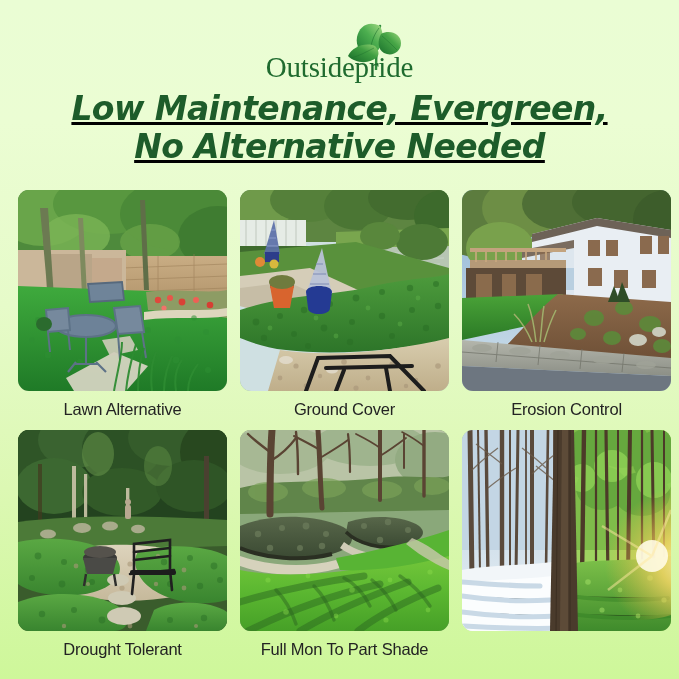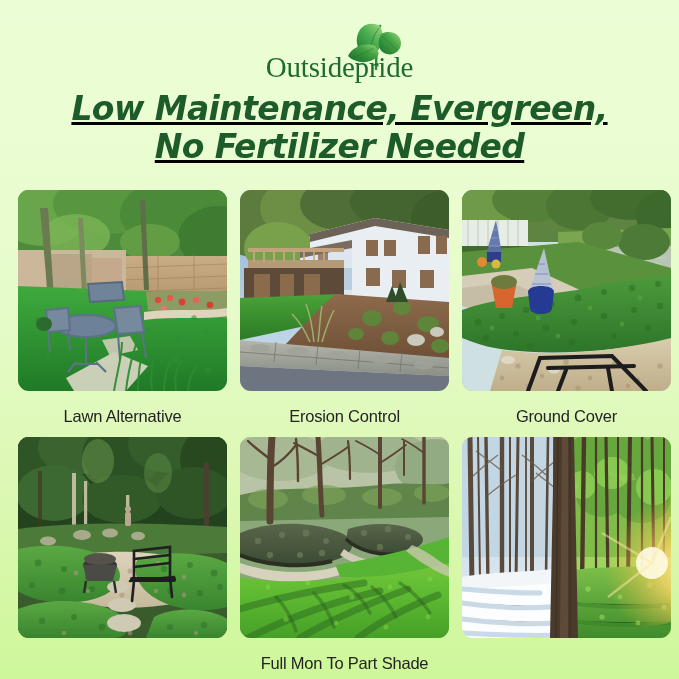--- a/index.html
+++ b/index.html
@@ -82,21 +82,21 @@
     height: 201px;
     border-radius: 11px;
     overflow: hidden;
     position: relative;
     background: #9dbf7a;
   }
 
   .tile svg { display: block; width: 209px; height: 201px; }
 
   .caption {
-    margin-top: 15px;
+    margin-top: 8px;
     text-align: center;
     font-size: 16.5px;
     color: #232323;
     letter-spacing: -0.2px;
     line-height: 1.3;
     white-space: nowrap;
   }
 </style>
 </head>
 <body>
@@ -132,21 +132,21 @@
       <path d="M54 24 C60 29 65 34 69 38" stroke="#1c6f2d" stroke-width="0.9" fill="none" opacity="0.5"></path>
 
       <path d="M47 34 C37 30 24 35 20 44 C28 52 42 52 49 45 C52 42 50 37 47 34 Z" fill="url(#lg3)"></path>
       <path d="M46 36 C38 40 31 44 23 46" stroke="#1c6f2d" stroke-width="0.9" fill="none" opacity="0.5"></path>
     </svg>
     <div class="logo-text">Outsidepride</div>
   </div>
 
   <div class="headline">
     <div>Low Maintenance, Evergreen,</div>
-    <div>No Fertilizer Needed</div>
+    <div>No Alternative Needed</div>
   </div>
 </div>
 
 <div class="grid">
 
   <div class="cell">
     <div class="tile">
       <svg viewBox="0 0 209 201" preserveAspectRatio="none">
         <defs>
           <linearGradient id="t1sky" x1="0" y1="0" x2="0" y2="1">
@@ -249,137 +249,20 @@
           <path d="M108 201 C110 180 114 168 118 154"></path>
           <path d="M120 201 C120 182 122 170 126 158"></path>
           <path d="M134 201 C132 184 134 172 138 162"></path>
           <path d="M146 201 C146 186 150 176 154 166"></path>
           <path d="M158 201 C156 188 158 178 164 170"></path>
           <path d="M170 201 C170 190 174 182 180 174"></path>
         </g>
       </svg>
     </div>
     <div class="caption">Lawn Alternative</div>
-  </div>
-
-  <div class="cell">
-    <div class="tile">
-      <svg viewBox="0 0 209 201" preserveAspectRatio="none">
-        <defs>
-          <linearGradient id="t2sky" x1="0" y1="0" x2="0" y2="1">
-            <stop offset="0" stop-color="#8fb4d6"></stop>
-              <stop offset="1" stop-color="#cfe0ea"></stop>
-          </linearGradient>
-          <linearGradient id="t2lawn" x1="0" y1="0" x2="0" y2="1">
-            <stop offset="0" stop-color="#4aa338"></stop>
-              <stop offset="1" stop-color="#2b7a26"></stop>
-          </linearGradient>
-          <linearGradient id="t2mulch" x1="0" y1="0" x2="0" y2="1">
-            <stop offset="0" stop-color="#8d6a4a"></stop>
-              <stop offset="1" stop-color="#6d4f36"></stop>
-          </linearGradient>
-          <linearGradient id="t2wall" x1="0" y1="0" x2="0" y2="1">
-            <stop offset="0" stop-color="#b4b6ac"></stop>
-              <stop offset="1" stop-color="#8c8f86"></stop>
-          </linearGradient>
-        </defs>
-        <rect width="209" height="201" fill="url(#t2sky)"></rect>
-
-        <ellipse cx="18" cy="30" rx="44" ry="38" fill="#5c7c3e"></ellipse>
-        <ellipse cx="60" cy="18" rx="40" ry="30" fill="#6d8e45"></ellipse>
-        <ellipse cx="100" cy="14" rx="40" ry="26" fill="#4f6f36"></ellipse>
-        <ellipse cx="160" cy="12" rx="50" ry="26" fill="#44652f"></ellipse>
-        <ellipse cx="205" cy="30" rx="34" ry="30" fill="#3d5d2b"></ellipse>
-        <ellipse cx="38" cy="58" rx="34" ry="26" fill="#79a14c"></ellipse>
-
-        <path d="M70 44 L135 28 L209 40 L209 118 L70 112 Z" fill="#e9eef3"></path>
-        <path d="M70 44 L135 28 L209 40 L209 48 L135 36 L70 52 Z" fill="#6d6257"></path>
-        <path d="M60 60 L112 50 L112 112 L60 110 Z" fill="#dde6ee"></path>
-        <path d="M60 60 L112 50 L112 58 L60 68 Z" fill="#7a6c5f"></path>
-
-        <g fill="#8a6a4e">
-          <rect x="126" y="50" width="12" height="16"></rect>
-          <rect x="144" y="50" width="12" height="16"></rect>
-          <rect x="178" y="46" width="12" height="18"></rect>
-          <rect x="196" y="46" width="11" height="18"></rect>
-          <rect x="126" y="78" width="14" height="18"></rect>
-          <rect x="152" y="80" width="14" height="18"></rect>
-          <rect x="180" y="80" width="14" height="18"></rect>
-          <rect x="78" y="60" width="10" height="12" opacity="0.8"></rect>
-        </g>
-        <rect x="96" y="78" width="16" height="22" fill="#b9cfe0"></rect>
-
-        <rect x="8" y="70" width="96" height="8" fill="#b59a78"></rect>
-        <g stroke="#caa97f" stroke-width="1.6">
-          <line x1="14" y1="62" x2="14" y2="72"></line>
-            <line x1="24" y1="62" x2="24" y2="72"></line>
-          <line x1="34" y1="62" x2="34" y2="72"></line>
-            <line x1="44" y1="61" x2="44" y2="71"></line>
-          <line x1="54" y1="61" x2="54" y2="71"></line>
-            <line x1="64" y1="60" x2="64" y2="70"></line>
-          <line x1="74" y1="60" x2="74" y2="70"></line>
-            <line x1="84" y1="60" x2="84" y2="70"></line>
-        </g>
-        <rect x="8" y="58" width="96" height="4" fill="#c3a37e"></rect>
-
-        <rect x="4" y="78" width="100" height="32" fill="#5d4a38"></rect>
-        <g fill="#8a6b4c">
-          <rect x="14" y="84" width="16" height="24"></rect>
-            <rect x="40" y="84" width="14" height="24"></rect>
-          <rect x="64" y="84" width="16" height="24"></rect>
-        </g>
-
-        <path d="M0 108 L100 104 L130 122 L0 150 Z" fill="url(#t2lawn)"></path>
-
-        <path d="M96 104 L209 112 L209 172 L40 160 C60 140 78 118 96 104 Z" fill="url(#t2mulch)"></path>
-        <g fill="#5c8a3a" opacity="0.9">
-          <ellipse cx="132" cy="128" rx="10" ry="8"></ellipse>
-          <ellipse cx="162" cy="118" rx="9" ry="7"></ellipse>
-          <ellipse cx="188" cy="134" rx="11" ry="8"></ellipse>
-          <ellipse cx="150" cy="148" rx="9" ry="7"></ellipse>
-          <ellipse cx="116" cy="144" rx="8" ry="6"></ellipse>
-          <ellipse cx="200" cy="156" rx="9" ry="7"></ellipse>
-        </g>
-        <g fill="#c9cabb">
-          <ellipse cx="176" cy="150" rx="9" ry="6"></ellipse>
-          <ellipse cx="197" cy="142" rx="7" ry="5"></ellipse>
-        </g>
-
-        <g stroke="#9fae6a" stroke-width="1.5" fill="none">
-          <path d="M74 152 C72 134 70 124 66 114"></path>
-          <path d="M78 152 C80 136 80 126 82 116"></path>
-          <path d="M82 152 C86 138 90 128 94 120"></path>
-          <path d="M70 152 C64 138 58 130 52 124"></path>
-        </g>
-
-        <g fill="#2f4d28">
-          <path d="M152 96 L158 112 L146 112 Z"></path>
-          <path d="M160 92 L168 112 L154 112 Z"></path>
-        </g>
-
-        <path d="M0 150 L209 168 L209 186 L0 176 Z" fill="url(#t2wall)"></path>
-        <g stroke="#6f7268" stroke-width="0.9" opacity="0.8">
-          <line x1="0" y1="162" x2="209" y2="178"></line>
-          <line x1="36" y1="152" x2="34" y2="172"></line>
-          <line x1="78" y1="155" x2="76" y2="175"></line>
-          <line x1="120" y1="159" x2="118" y2="179"></line>
-          <line x1="162" y1="163" x2="160" y2="182"></line>
-        </g>
-        <g fill="#a0a398" opacity="0.8">
-          <ellipse cx="20" cy="158" rx="10" ry="4"></ellipse>
-            <ellipse cx="58" cy="161" rx="11" ry="4"></ellipse>
-          <ellipse cx="98" cy="165" rx="10" ry="4"></ellipse>
-            <ellipse cx="142" cy="170" rx="11" ry="4"></ellipse>
-          <ellipse cx="184" cy="175" rx="10" ry="4"></ellipse>
-        </g>
-
-        <path d="M0 176 L209 186 L209 201 L0 201 Z" fill="#6d7680"></path>
-      </svg>
-    </div>
-    <div class="caption">Erosion Control</div>
   </div>
 
   <div class="cell">
     <div class="tile">
       <svg viewBox="0 0 209 201" preserveAspectRatio="none">
         <defs>
           <linearGradient id="t3gc" x1="0" y1="0" x2="0" y2="1">
             <stop offset="0" stop-color="#4d9b3c"></stop>
               <stop offset="1" stop-color="#2d7529"></stop>
           </linearGradient>
@@ -502,20 +385,137 @@
 
         <g stroke="#1d1d1d" stroke-width="4" fill="none" stroke-linecap="round">
           <path d="M66 201 L78 168 L150 166 L184 201"></path>
           <path d="M86 178 L172 176"></path>
           <path d="M96 201 L104 180"></path>
           <path d="M150 201 L146 178"></path>
         </g>
       </svg>
     </div>
     <div class="caption">Ground Cover</div>
+  </div>
+
+  <div class="cell">
+    <div class="tile">
+      <svg viewBox="0 0 209 201" preserveAspectRatio="none">
+        <defs>
+          <linearGradient id="t2sky" x1="0" y1="0" x2="0" y2="1">
+            <stop offset="0" stop-color="#8fb4d6"></stop>
+              <stop offset="1" stop-color="#cfe0ea"></stop>
+          </linearGradient>
+          <linearGradient id="t2lawn" x1="0" y1="0" x2="0" y2="1">
+            <stop offset="0" stop-color="#4aa338"></stop>
+              <stop offset="1" stop-color="#2b7a26"></stop>
+          </linearGradient>
+          <linearGradient id="t2mulch" x1="0" y1="0" x2="0" y2="1">
+            <stop offset="0" stop-color="#8d6a4a"></stop>
+              <stop offset="1" stop-color="#6d4f36"></stop>
+          </linearGradient>
+          <linearGradient id="t2wall" x1="0" y1="0" x2="0" y2="1">
+            <stop offset="0" stop-color="#b4b6ac"></stop>
+              <stop offset="1" stop-color="#8c8f86"></stop>
+          </linearGradient>
+        </defs>
+        <rect width="209" height="201" fill="url(#t2sky)"></rect>
+
+        <ellipse cx="18" cy="30" rx="44" ry="38" fill="#5c7c3e"></ellipse>
+        <ellipse cx="60" cy="18" rx="40" ry="30" fill="#6d8e45"></ellipse>
+        <ellipse cx="100" cy="14" rx="40" ry="26" fill="#4f6f36"></ellipse>
+        <ellipse cx="160" cy="12" rx="50" ry="26" fill="#44652f"></ellipse>
+        <ellipse cx="205" cy="30" rx="34" ry="30" fill="#3d5d2b"></ellipse>
+        <ellipse cx="38" cy="58" rx="34" ry="26" fill="#79a14c"></ellipse>
+
+        <path d="M70 44 L135 28 L209 40 L209 118 L70 112 Z" fill="#e9eef3"></path>
+        <path d="M70 44 L135 28 L209 40 L209 48 L135 36 L70 52 Z" fill="#6d6257"></path>
+        <path d="M60 60 L112 50 L112 112 L60 110 Z" fill="#dde6ee"></path>
+        <path d="M60 60 L112 50 L112 58 L60 68 Z" fill="#7a6c5f"></path>
+
+        <g fill="#8a6a4e">
+          <rect x="126" y="50" width="12" height="16"></rect>
+          <rect x="144" y="50" width="12" height="16"></rect>
+          <rect x="178" y="46" width="12" height="18"></rect>
+          <rect x="196" y="46" width="11" height="18"></rect>
+          <rect x="126" y="78" width="14" height="18"></rect>
+          <rect x="152" y="80" width="14" height="18"></rect>
+          <rect x="180" y="80" width="14" height="18"></rect>
+          <rect x="78" y="60" width="10" height="12" opacity="0.8"></rect>
+        </g>
+        <rect x="96" y="78" width="16" height="22" fill="#b9cfe0"></rect>
+
+        <rect x="8" y="70" width="96" height="8" fill="#b59a78"></rect>
+        <g stroke="#caa97f" stroke-width="1.6">
+          <line x1="14" y1="62" x2="14" y2="72"></line>
+            <line x1="24" y1="62" x2="24" y2="72"></line>
+          <line x1="34" y1="62" x2="34" y2="72"></line>
+            <line x1="44" y1="61" x2="44" y2="71"></line>
+          <line x1="54" y1="61" x2="54" y2="71"></line>
+            <line x1="64" y1="60" x2="64" y2="70"></line>
+          <line x1="74" y1="60" x2="74" y2="70"></line>
+            <line x1="84" y1="60" x2="84" y2="70"></line>
+        </g>
+        <rect x="8" y="58" width="96" height="4" fill="#c3a37e"></rect>
+
+        <rect x="4" y="78" width="100" height="32" fill="#5d4a38"></rect>
+        <g fill="#8a6b4c">
+          <rect x="14" y="84" width="16" height="24"></rect>
+            <rect x="40" y="84" width="14" height="24"></rect>
+          <rect x="64" y="84" width="16" height="24"></rect>
+        </g>
+
+        <path d="M0 108 L100 104 L130 122 L0 150 Z" fill="url(#t2lawn)"></path>
+
+        <path d="M96 104 L209 112 L209 172 L40 160 C60 140 78 118 96 104 Z" fill="url(#t2mulch)"></path>
+        <g fill="#5c8a3a" opacity="0.9">
+          <ellipse cx="132" cy="128" rx="10" ry="8"></ellipse>
+          <ellipse cx="162" cy="118" rx="9" ry="7"></ellipse>
+          <ellipse cx="188" cy="134" rx="11" ry="8"></ellipse>
+          <ellipse cx="150" cy="148" rx="9" ry="7"></ellipse>
+          <ellipse cx="116" cy="144" rx="8" ry="6"></ellipse>
+          <ellipse cx="200" cy="156" rx="9" ry="7"></ellipse>
+        </g>
+        <g fill="#c9cabb">
+          <ellipse cx="176" cy="150" rx="9" ry="6"></ellipse>
+          <ellipse cx="197" cy="142" rx="7" ry="5"></ellipse>
+        </g>
+
+        <g stroke="#9fae6a" stroke-width="1.5" fill="none">
+          <path d="M74 152 C72 134 70 124 66 114"></path>
+          <path d="M78 152 C80 136 80 126 82 116"></path>
+          <path d="M82 152 C86 138 90 128 94 120"></path>
+          <path d="M70 152 C64 138 58 130 52 124"></path>
+        </g>
+
+        <g fill="#2f4d28">
+          <path d="M152 96 L158 112 L146 112 Z"></path>
+          <path d="M160 92 L168 112 L154 112 Z"></path>
+        </g>
+
+        <path d="M0 150 L209 168 L209 186 L0 176 Z" fill="url(#t2wall)"></path>
+        <g stroke="#6f7268" stroke-width="0.9" opacity="0.8">
+          <line x1="0" y1="162" x2="209" y2="178"></line>
+          <line x1="36" y1="152" x2="34" y2="172"></line>
+          <line x1="78" y1="155" x2="76" y2="175"></line>
+          <line x1="120" y1="159" x2="118" y2="179"></line>
+          <line x1="162" y1="163" x2="160" y2="182"></line>
+        </g>
+        <g fill="#a0a398" opacity="0.8">
+          <ellipse cx="20" cy="158" rx="10" ry="4"></ellipse>
+            <ellipse cx="58" cy="161" rx="11" ry="4"></ellipse>
+          <ellipse cx="98" cy="165" rx="10" ry="4"></ellipse>
+            <ellipse cx="142" cy="170" rx="11" ry="4"></ellipse>
+          <ellipse cx="184" cy="175" rx="10" ry="4"></ellipse>
+        </g>
+
+        <path d="M0 176 L209 186 L209 201 L0 201 Z" fill="#6d7680"></path>
+      </svg>
+    </div>
+    <div class="caption">Erosion Control</div>
   </div>
 
   <div class="cell">
     <div class="tile">
       <svg viewBox="0 0 209 201" preserveAspectRatio="none">
         <defs>
           <linearGradient id="t4gc" x1="0" y1="0" x2="0" y2="1">
             <stop offset="0" stop-color="#5aa843"></stop>
               <stop offset="1" stop-color="#39852f"></stop>
           </linearGradient>
@@ -616,20 +616,21 @@
           <path d="M116 144 L114 164 M152 140 L154 160"></path>
         </g>
         <rect x="112" y="140" width="46" height="5" rx="2" fill="#1d1d1d"></rect>
 
         <g fill="#b8a890">
           <circle cx="110" cy="72" r="3"></circle>
           <rect x="107" y="75" width="6" height="14" rx="2"></rect>
         </g>
       </svg>
     </div>
+    <div class="caption">Drought Tolerant</div>
   </div>
 
   <div class="cell">
     <div class="tile">
       <svg viewBox="0 0 209 201" preserveAspectRatio="none">
         <defs>
           <linearGradient id="t5lawn" x1="0" y1="0" x2="0" y2="1">
             <stop offset="0" stop-color="#78c93c"></stop>
               <stop offset="0.5" stop-color="#5cb831"></stop>
               <stop offset="1" stop-color="#46a027"></stop>

